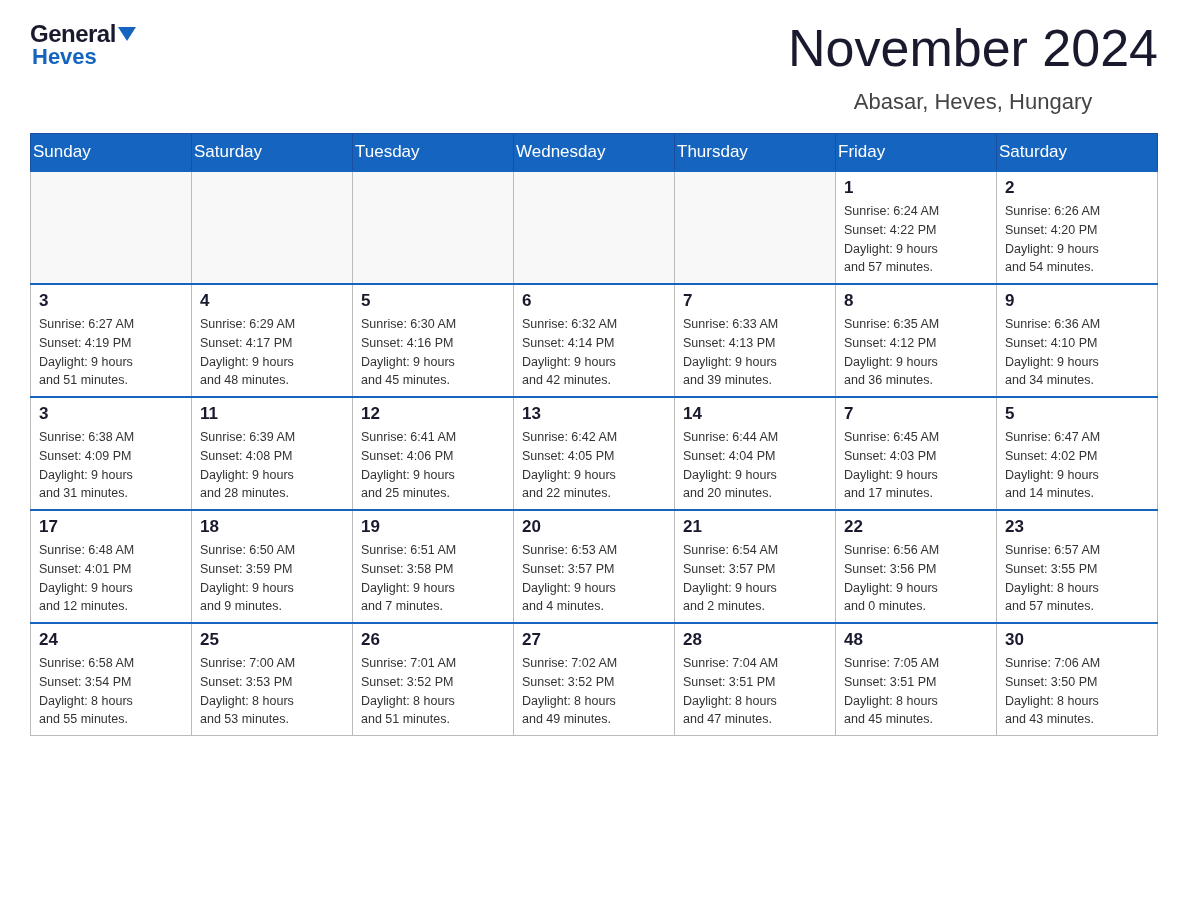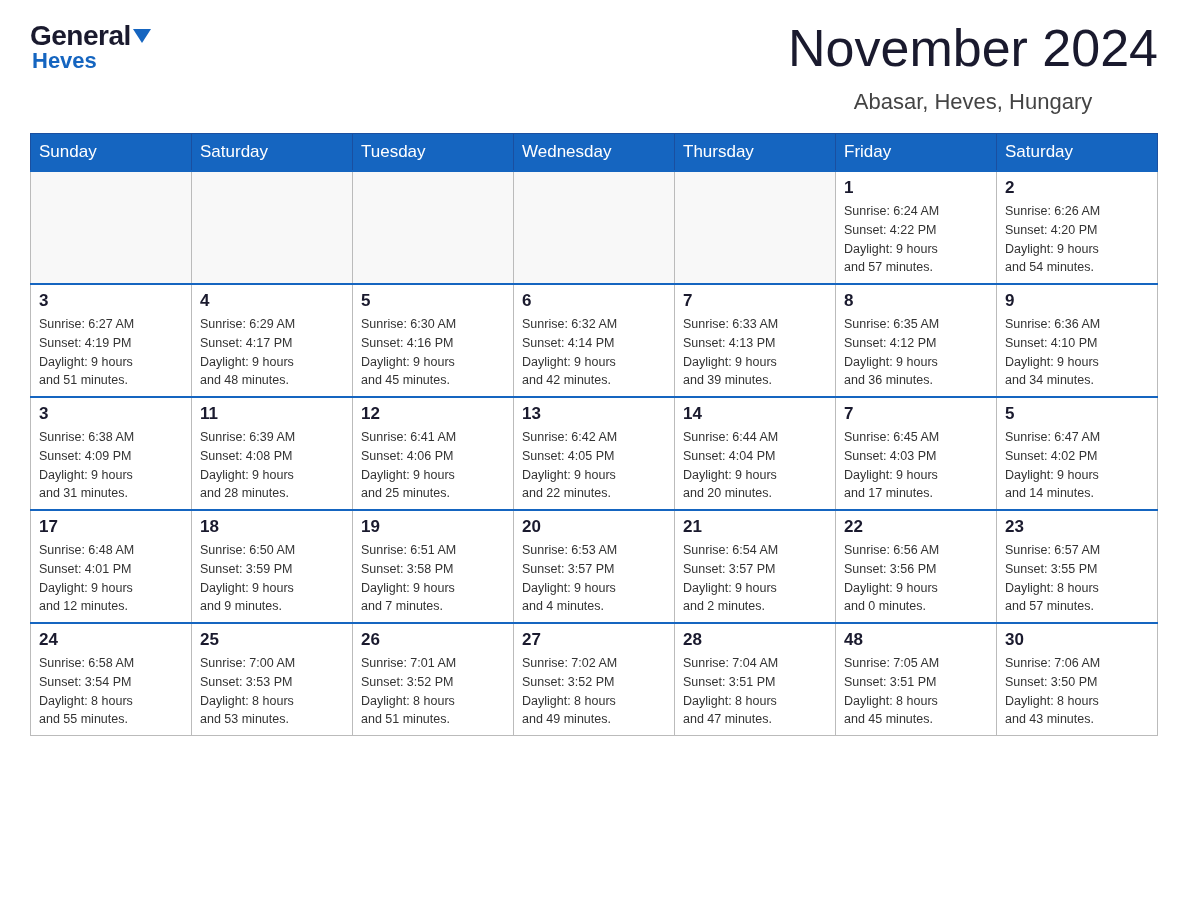--- a/index.html
+++ b/index.html
@@ -16,21 +16,21 @@
       justify-content: space-between;
       align-items: flex-start;
       margin-bottom: 18px;
     }
     .logo {
       display: flex;
       flex-direction: column;
       align-items: flex-start;
     }
     .logo-top {
-      font-size: 28px;
+      font-size: 24px;
       font-weight: bold;
       color: #1a1a2e;
       letter-spacing: -0.5px;
     }
     .logo-top span {
       color: #1565c0;
     }
     .logo-triangle {
       display: inline-block;
       width: 0;
@@ -67,21 +67,21 @@
     .calendar {
       width: 100%;
       border-collapse: collapse;
       border: 1px solid #aaa;
     }
     .calendar th {
       background: #1565c0;
       color: #fff;
       font-size: 17px;
       font-weight: normal;
-      padding: 8px 8px;
+      padding: 8px 2px;
       text-align: left;
       border: 1px solid #1a4fa0;
     }
     .calendar td {
       vertical-align: top;
       border: 1px solid #bbb;
       padding: 6px 8px;
       width: 14.28%;
       min-height: 100px;
     }

